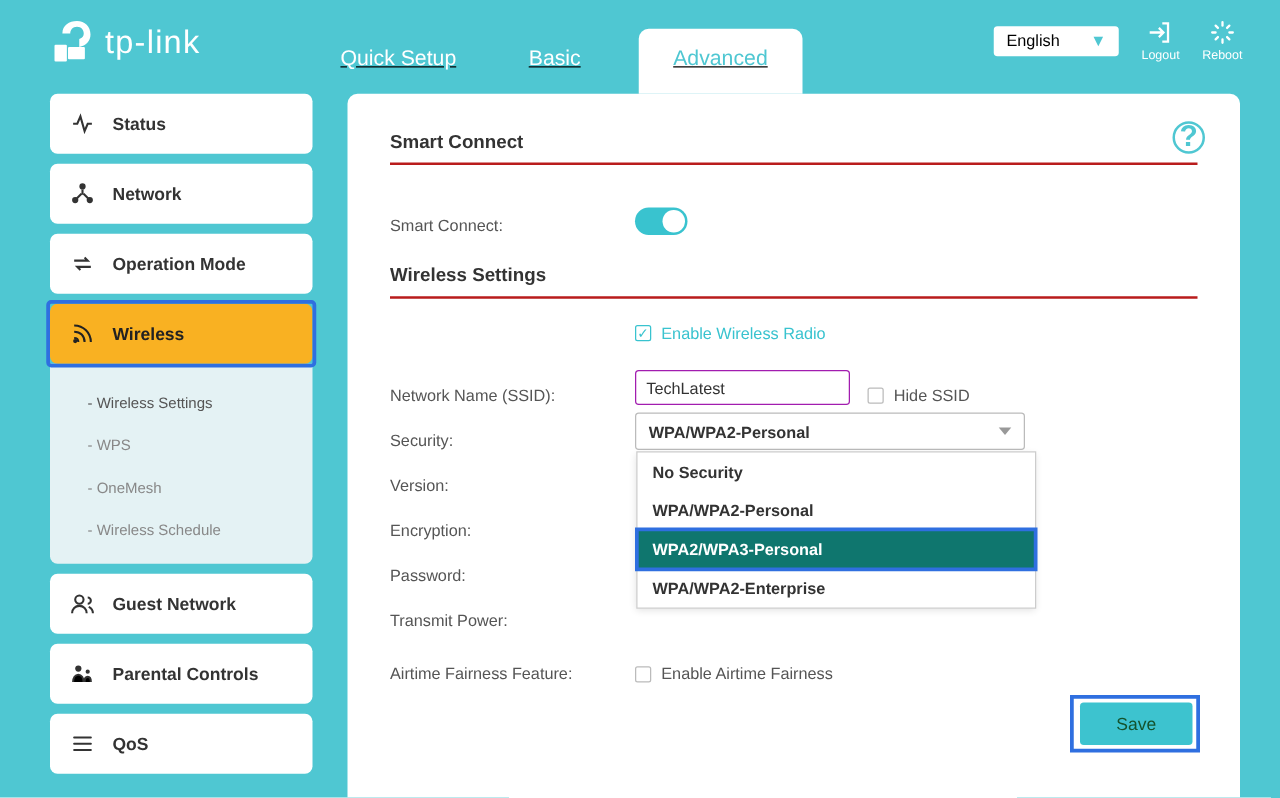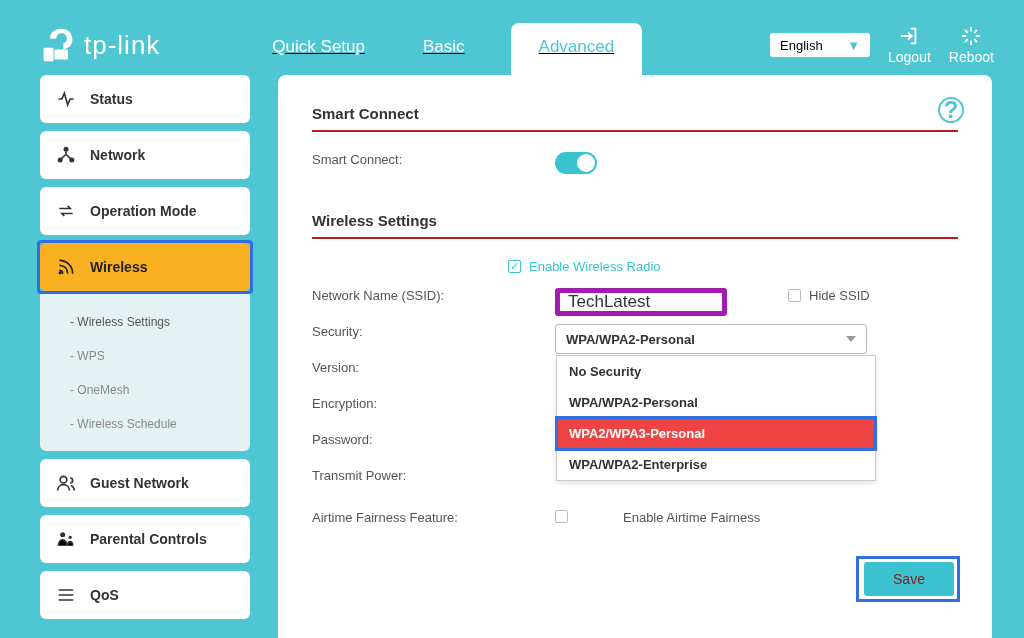--- a/index.html
+++ b/index.html
@@ -1,66 +1,66 @@
 <!DOCTYPE html>
 <html><head>
 <meta charset="utf-8">
 <style>
   * { box-sizing: border-box; margin: 0; padding: 0; font-family: Arial, Helvetica, sans-serif; }
   body { background: #4fc7d2; width: 1024px; height: 638px; overflow: hidden; position: relative; }
 
   
-  .header { height: 75px; display: flex; align-items: center; padding: 15px 30px 0 40px; }
+  .header { height: 75px; display: flex; align-items: flex-start; padding: 15px 30px 0 40px; }
   .logo { display: flex; align-items: center; color: #fff; font-size: 26px; font-weight: 300; letter-spacing: 1px; gap: 8px; }
   .logo svg { width: 36px; height: 36px; }
   .tabs { display: flex; margin-left: 100px; gap: 34px; align-items: flex-end; height: 100%; text-decoration: underline; }
   .tab { color: #fff; font-size: 17px; padding: 14px 12px 18px; cursor: pointer; }
   .tab.active { background: #fff; color: #4fc7d2; border-radius: 8px 8px 0 0; padding: 14px 28px 18px; font-weight: 500; }
   .header-right { margin-left: auto; display: flex; align-items: center; gap: 18px; }
   .lang-select { background: #fff; border: none; border-radius: 3px; padding: 5px 10px; width: 100px; height: 24px; display: flex; align-items: center; justify-content: space-between; font-size: 13px; cursor: pointer; }
   .lang-select .chev { color: #4fc7d2; font-size: 13px; }
-  .hdr-icon-btn { color: #fff; text-align: center; font-size: 14px; cursor: pointer; }
+  .hdr-icon-btn { color: #fff; text-align: center; font-size: 10px; cursor: pointer; }
   .hdr-icon-btn svg { width: 22px; height: 22px; display: block; margin: 0 auto 2px; }
 
   
   .body { display: flex; padding: 0 32px 0 40px; gap: 28px; height: 563px; }
   .sidebar { width: 210px; display: flex; flex-direction: column; gap: 8px; }
   .nav-item { background: #fff; border-radius: 6px; height: 48px; display: flex; align-items: center; padding: 0 16px; gap: 14px; font-size: 14px; font-weight: 600; color: #333; cursor: pointer; }
   .nav-item.active { background: #f9b122; color: #222; }
   .nav-item .ic { width: 20px; height: 20px; display:flex; align-items:center; justify-content:center; }
   .nav-item svg { width: 20px; height: 20px; }
   .hl { position: relative; align-items: center; }
   .hl::after { content:""; position:absolute; inset:-3px; border: 3px solid #2f6fe0; border-radius: 4px; pointer-events:none; }
   .subnav { background: #e4f2f4; border-radius: 0 0 6px 6px; margin-top: -8px; padding: 14px 0 10px 0; }
   .sub-item { padding: 10px 0 10px 30px; font-size: 12px; color: #888; cursor: pointer; }
   .sub-item::before { content: "- "; }
   .sub-item.active { color: #555; }
 
   
   .panel { flex: 1; background: #fff; border-radius: 8px 8px 0 0; padding: 30px 34px 20px; position: relative; }
   .help-icon { position:absolute; top: 22px; right: 28px; color:#4fc7d2; font-size: 24px; border: 2px solid #4fc7d2; width: 26px; height:26px; border-radius:50%; display:flex; align-items:center; justify-content:center; font-weight:600; cursor:pointer; }
   .section-title { font-size: 15px; font-weight: 600; color: #333; border-bottom: 2px solid #b91c1c; padding-bottom: 8px; margin-bottom: 20px; }
-  .form-row { display: flex; align-items: flex-start; min-height: 36px; font-size: 13px; color: #555; gap: 47px; }
+  .form-row { display: flex; align-items: flex-end; min-height: 36px; font-size: 13px; color: #555; }
   .form-row .lbl { width: 196px; }
   .toggle { width: 42px; height: 22px; border-radius: 11px; background: #39c3cf; position: relative; cursor: pointer; }
   .toggle::after { content:""; position:absolute; width:18px; height:18px; background:#fff; border-radius:50%; top:2px; right:2px; }
   .sec2 { margin-top: 24px; }
   .chk-line { display:flex; align-items:center; gap:8px; color:#39c3cf; font-size:13px; margin-left:196px; margin-bottom:14px; }
   .chkbox { width:13px; height:13px; border:1px solid #39c3cf; display:flex; align-items:center; justify-content:center; color:#39c3cf; font-size:11px; cursor:pointer; border-radius:2px; }
   .chkbox.empty { border-color:#bbb; color:transparent; }
-  .txt-input { width: 172px; height: 28px; border:5px solid #a21caf; border-radius:3px; padding: 0 8px; font-size:17px; color:#333; }
+  .txt-input { width: 172px; height: 28px; border:1px solid #a21caf; border-radius:3px; padding: 0 8px; font-size:13px; color:#333; }
   .after-chk { display:flex; align-items:center; gap:8px; margin-left:14px; }
   .sel { width: 312px; height: 30px; border:1px solid #bbb; border-radius:3px; padding:0 10px; display:flex; align-items:center; justify-content:space-between; font-size:13px; color:#333; cursor:pointer; position:relative;font-weight:bold; }
   .sel .tri { width:0; height:0; border-left:5px solid transparent; border-right:5px solid transparent; border-top:6px solid #999; }
   .dropdown { position:absolute; top: 30px; left:0; width: 320px; background:#fff; border:1px solid #ccc; box-shadow: 0 2px 6px rgba(0,0,0,0.12); z-index: 10; }
   .dd-opt { padding: 8px 12px; font-size: 13px; color:#333; cursor:pointer; }
-  .dd-opt.selected { background:#ef4444; color:#fff; }
+  .dd-opt.selected { background:#0f766e; color:#fff; }
   .dd-opt.selected.hl2 { position:relative; }
   .dd-opt.selected.hl2::after { content:""; position:absolute; inset:-2px; border:3px solid #2f6fe0; pointer-events:none; }
-  .save-btn { position:absolute; bottom: 42px; right: 38px; width: 90px; height: 34px; background:#3dc3cf; color:#7f1d1d; border:none; border-radius:3px; font-size:14px; cursor:pointer; }
+  .save-btn { position:absolute; bottom: 42px; right: 38px; width: 90px; height: 34px; background:#3dc3cf; color:#14532d; border:none; border-radius:3px; font-size:14px; cursor:pointer; }
   .save-hl { position:absolute; bottom: 36px; right: 32px; width: 104px; height: 46px; border: 3px solid #2f6fe0; pointer-events:none; }
 </style>
 </head>
 <body>
 
 <div class="header">
   <div class="logo">
     <svg viewBox="0 0 40 40">
       <path fill="#fff" d="M24 2c7 0 12 5 12 12 0 6-4 10-10 11v-7c3-1 4-3 4-5 0-3-2-6-6-6s-6 3-6 6h-7c0-7 6-11 13-11z"></path>
       <rect fill="#fff" x="4" y="23" width="11" height="15" rx="1"></rect>

